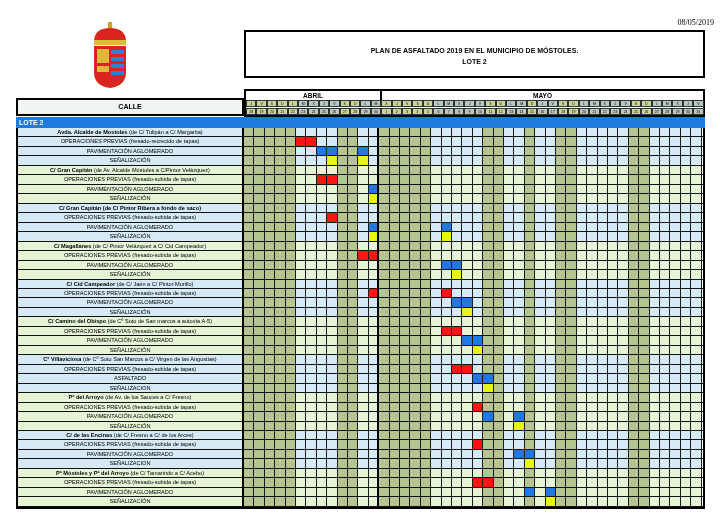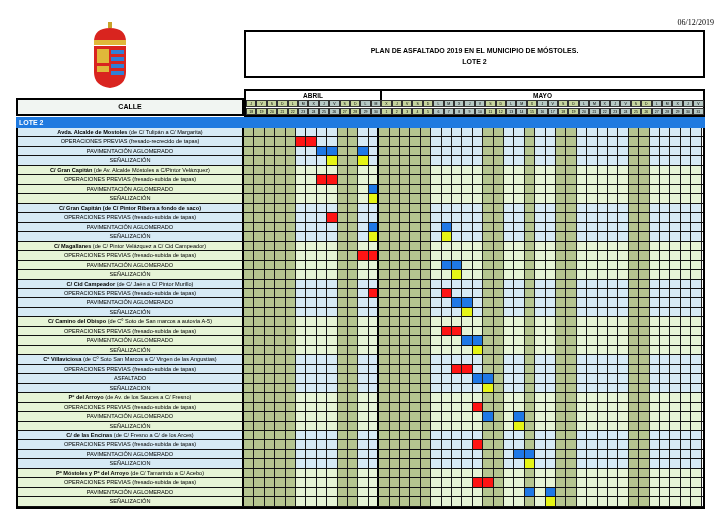--- a/index.html
+++ b/index.html
@@ -23,21 +23,21 @@
   .green{background:#e6f4d6;}
   .hol{background:#b5c590;}
   .m-red{background:#ff1414 !important;}
   .m-blue{background:#1f78e6 !important;}
   .m-yellow{background:#e6f516 !important;}
   .msep{border-right:2px solid #000 !important;}
 </style>
 </head>
 <body>
 
-<div class="date">06/12/2019</div>
+<div class="date">08/05/2019</div>
 
 <svg class="crest" viewBox="0 0 44 70">
   <rect x="20" y="2" width="4" height="6" fill="#c8a22a"></rect>
   <path d="M6 22 Q6 8 22 8 Q38 8 38 22 Z" fill="#d9241f"></path>
   <rect x="6" y="20" width="32" height="5" fill="#e0b83a"></rect>
   <path d="M6 26 L38 26 L38 52 Q38 66 22 68 Q6 66 6 52 Z" fill="#d9241f"></path>
   <rect x="23" y="30" width="13" height="4" fill="#2f7fd6"></rect>
   <rect x="23" y="37" width="13" height="4" fill="#2f7fd6"></rect>
   <rect x="23" y="44" width="13" height="4" fill="#2f7fd6"></rect>
   <rect x="23" y="51" width="13" height="4" fill="#2f7fd6"></rect>

